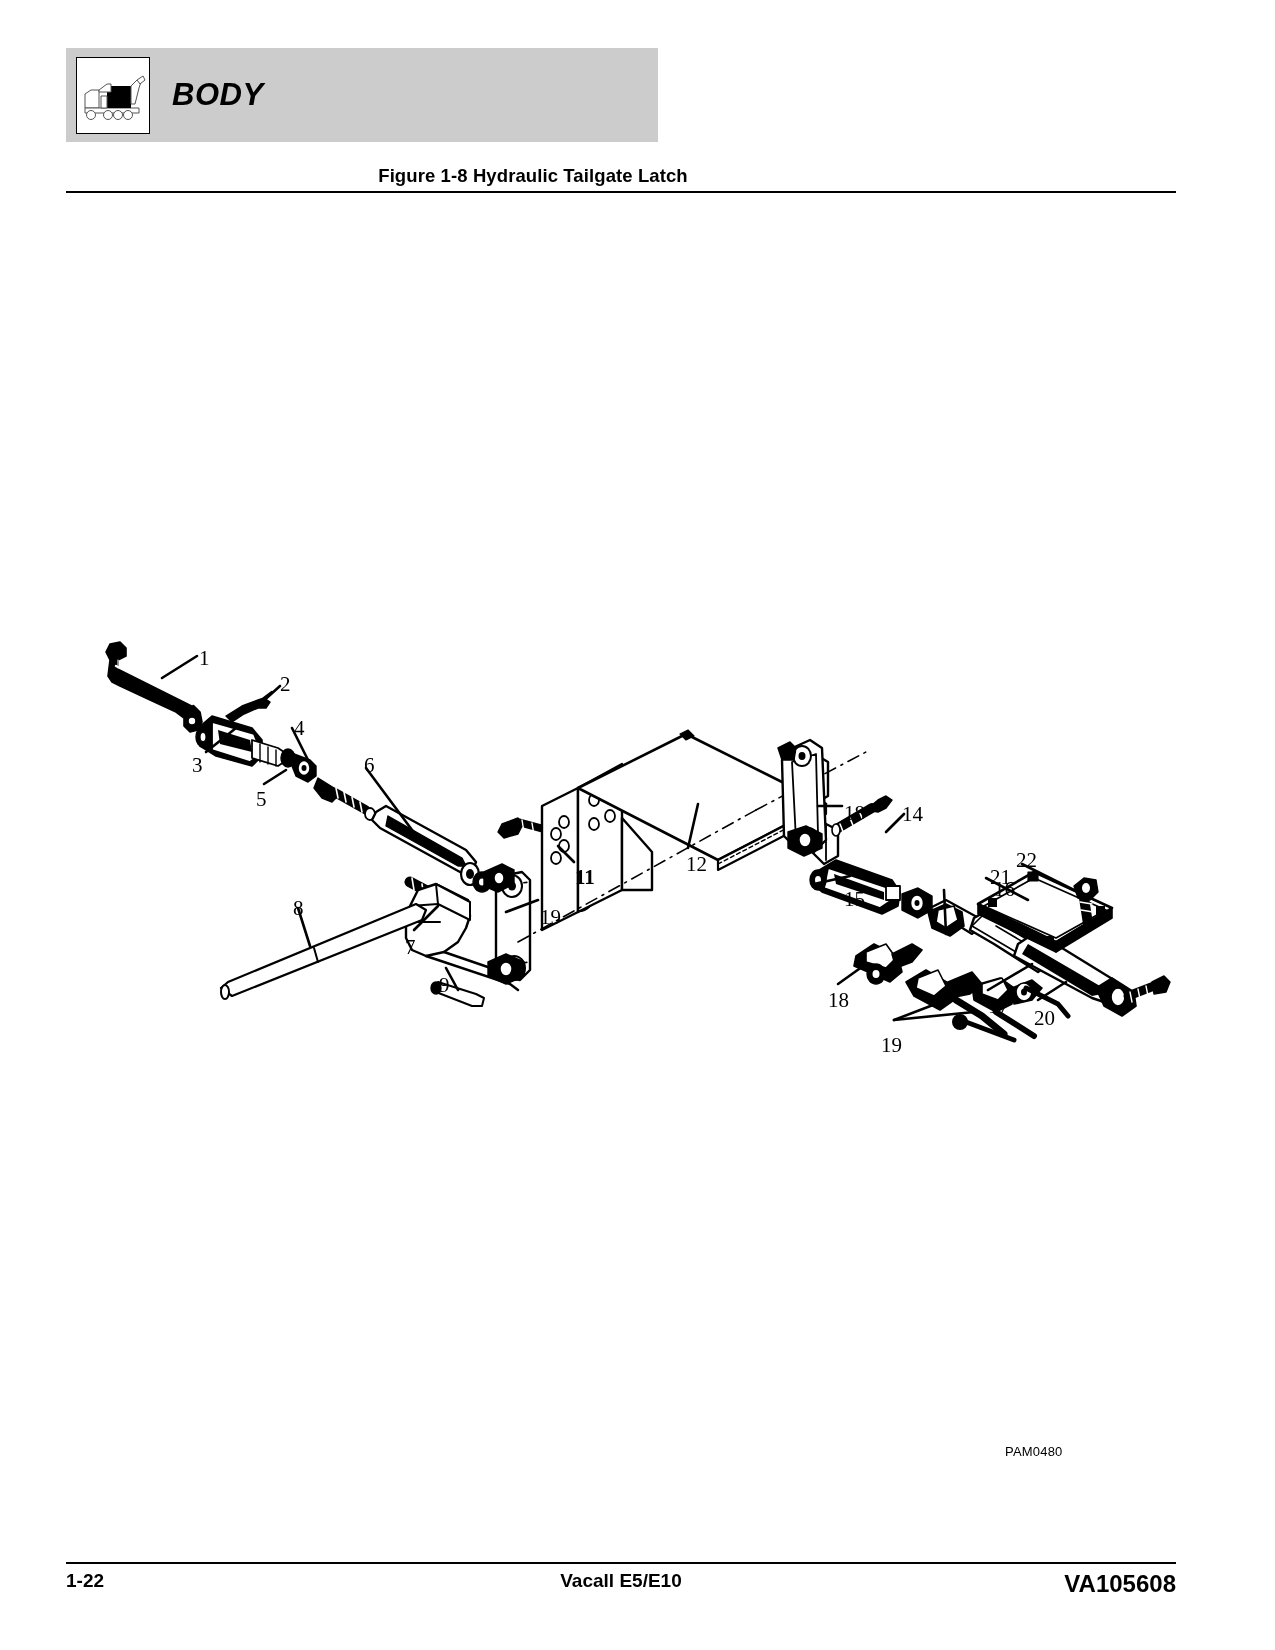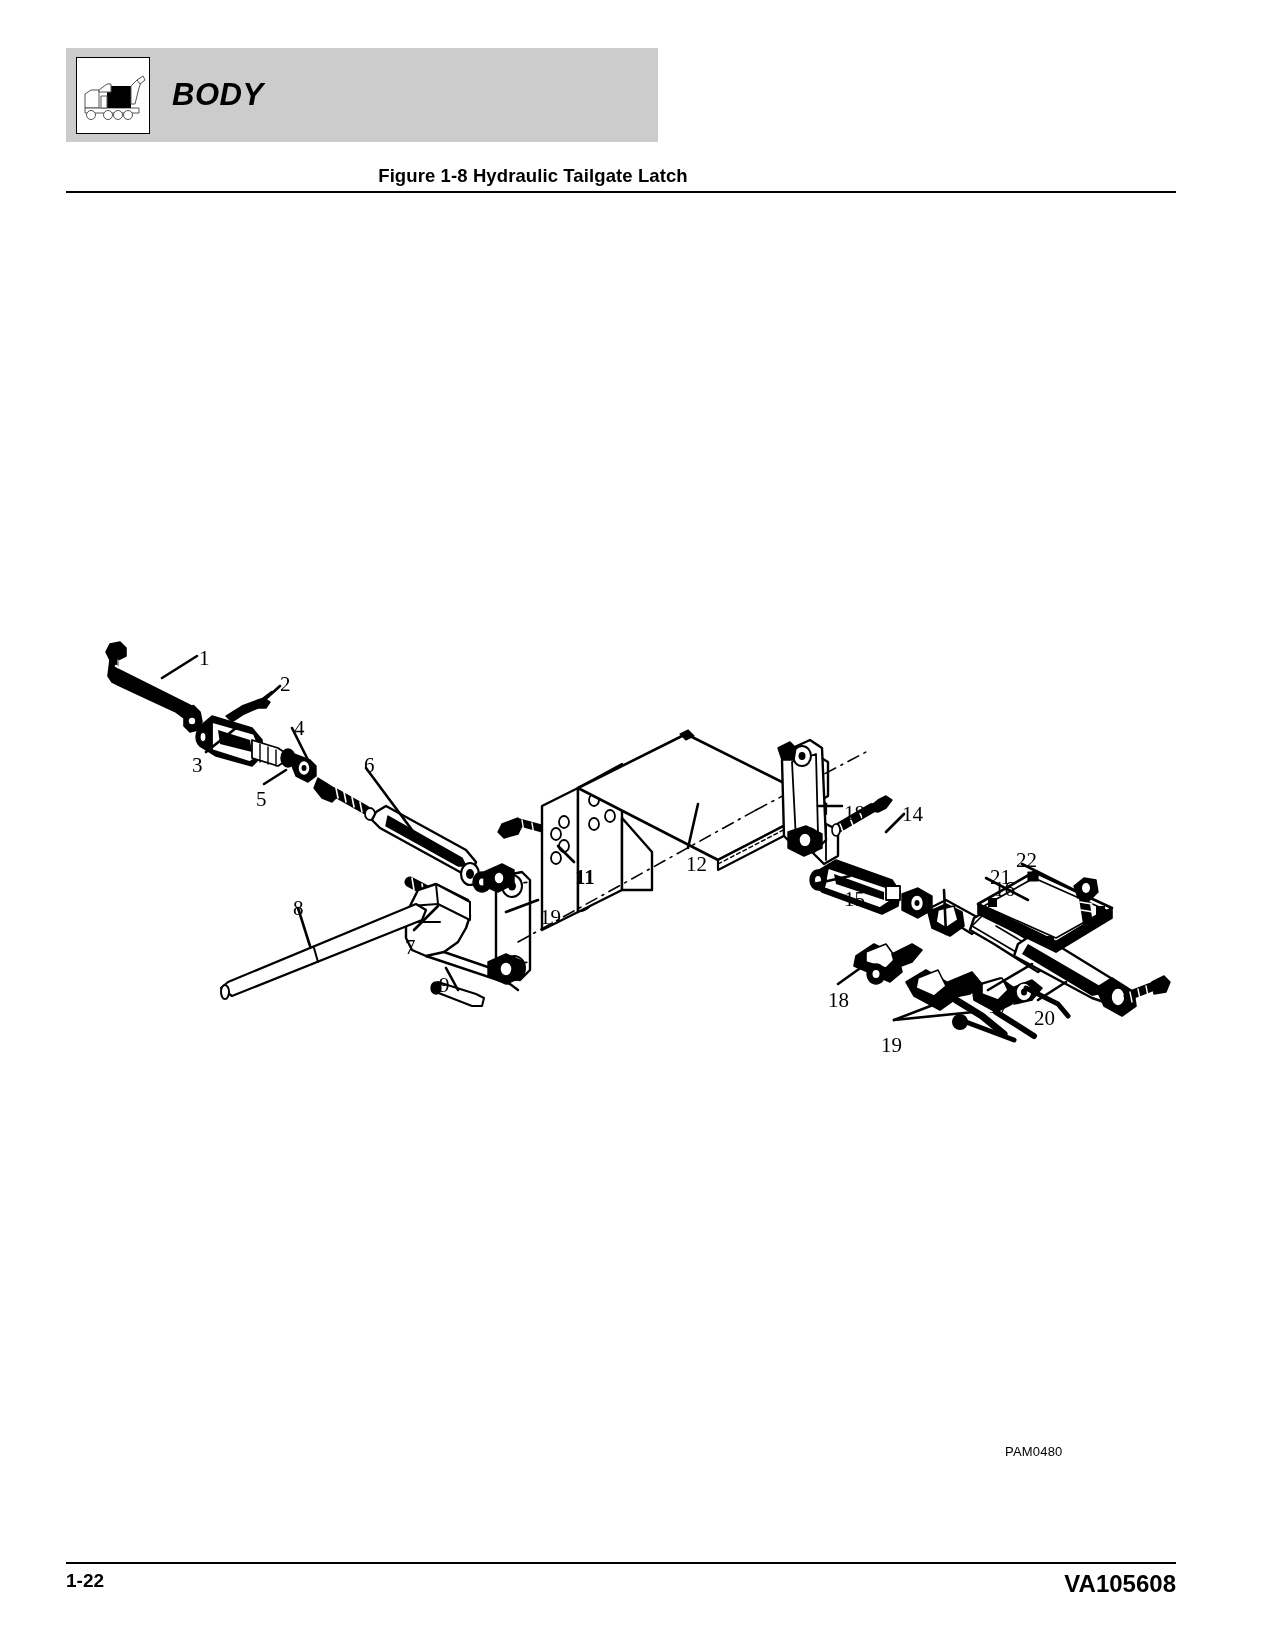--- a/index.html
+++ b/index.html
@@ -445,14 +445,15 @@
     <div class="callout" style="left: 916px; top: 667px; margin-left: 8px;">21</div>
     <div class="callout" style="left: 950px; top: 650px;">22</div>
   </div>
 </div>
 
 <div class="drawing-number">PAM0480</div>
 
 <div class="rule-bottom"></div>
 <div class="footer">
   <div class="footer-left">1-22</div>
+  <div class="footer-center">Vacall E5/E10</div>
   <div class="footer-right">VA105608</div>
 </div>
 
 </body></html>

